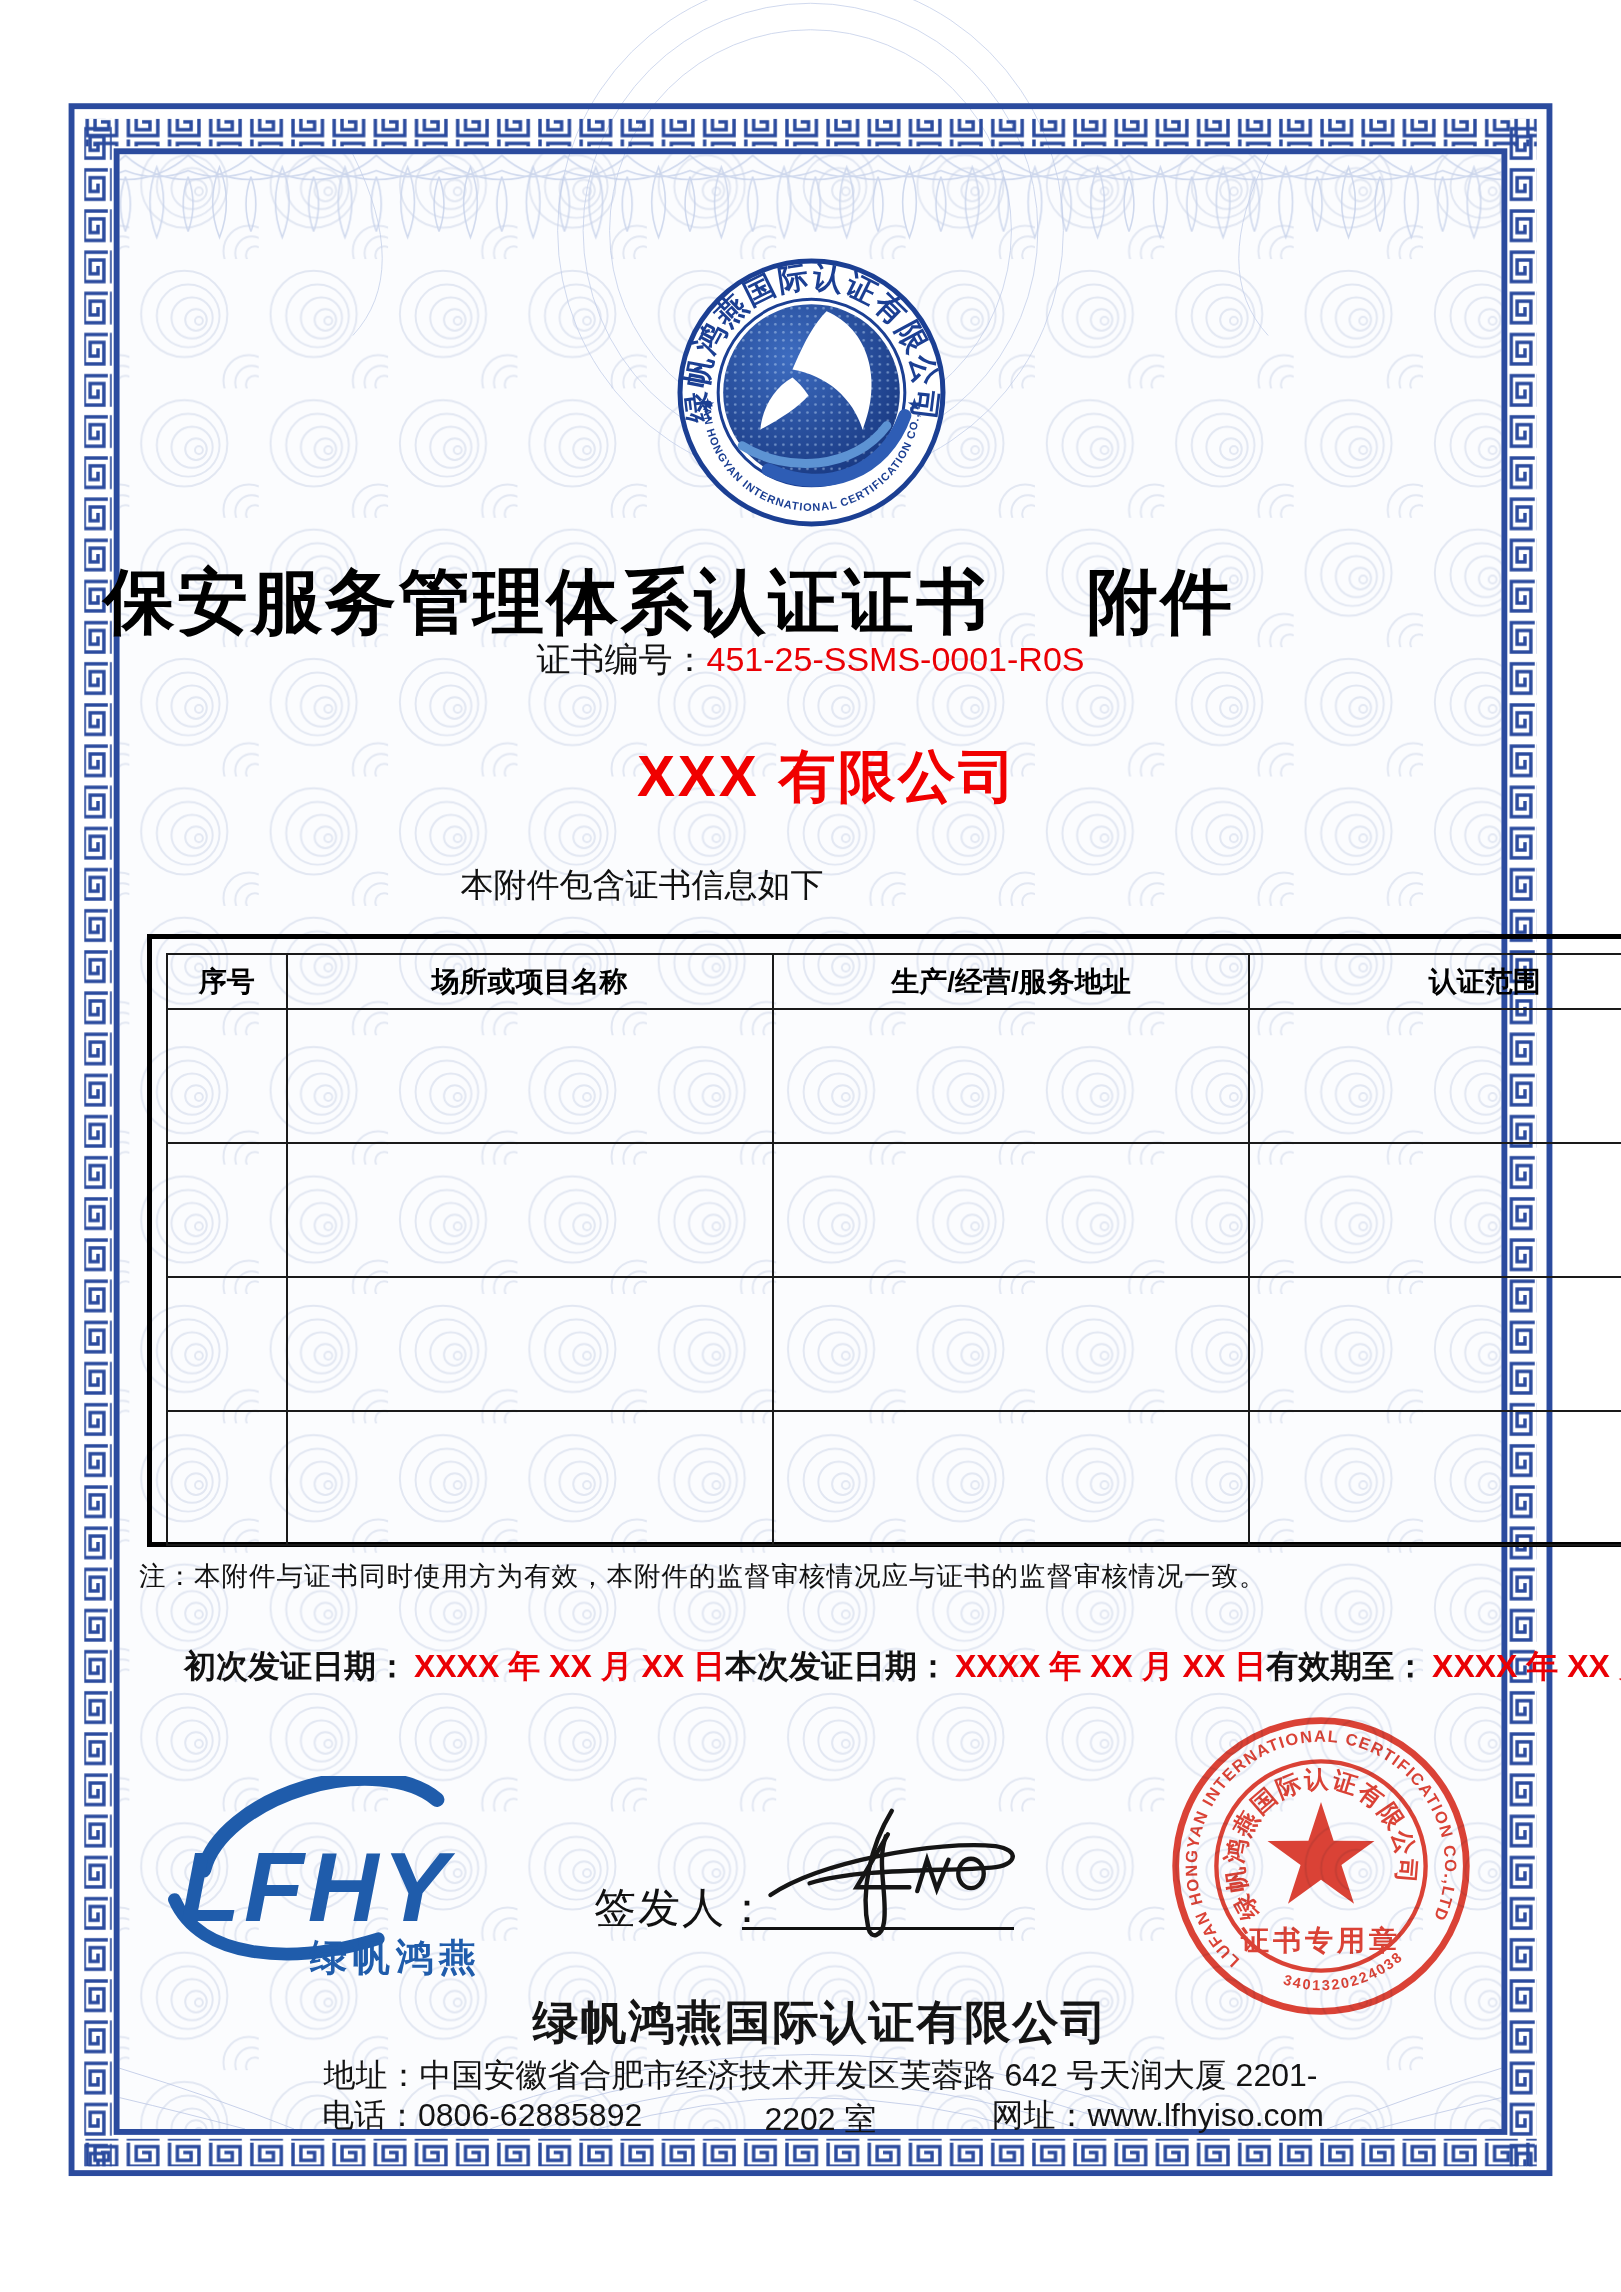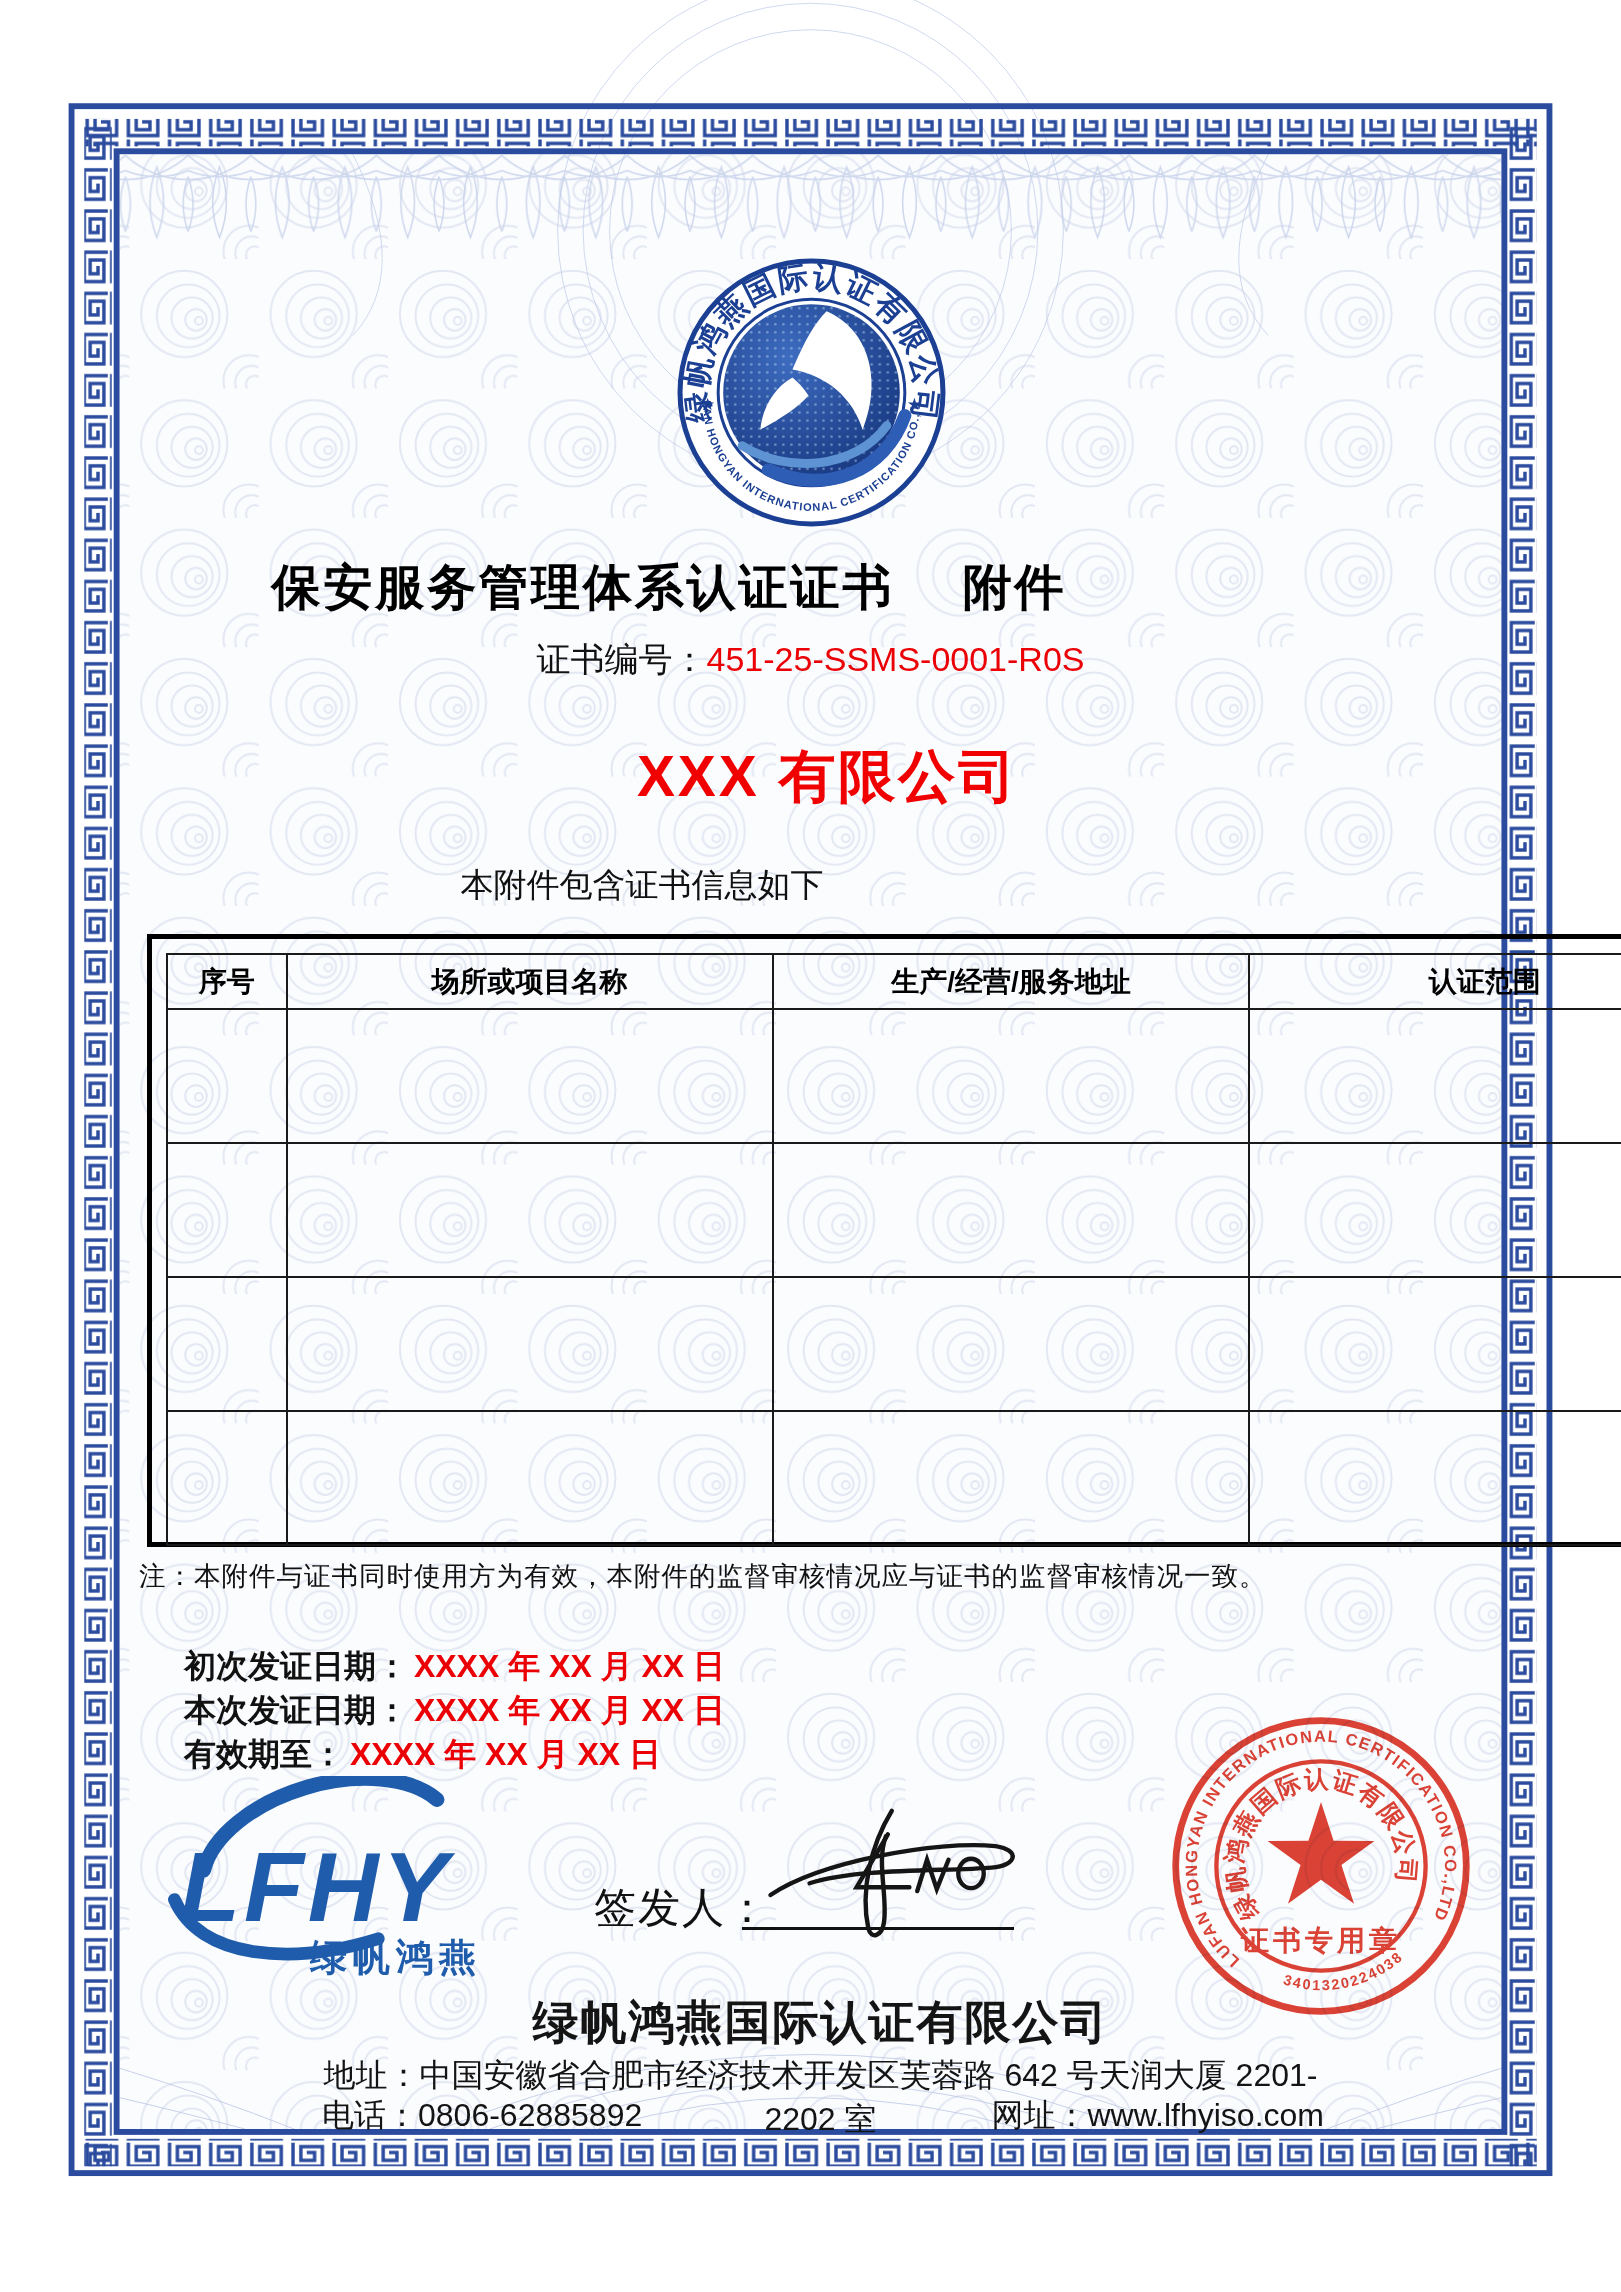--- a/index.html
+++ b/index.html
@@ -5,42 +5,42 @@
   * { margin:0; padding:0; box-sizing:border-box; }
   body { background:#ffffff; font-family:"Liberation Sans","DejaVu Sans",sans-serif; }
   .page { position:relative; width:1621px; height:2293px; background:#ffffff; overflow:hidden; margin:0 auto; }
   .bg-svg { position:absolute; left:0; top:0; }
 
   .abs { position:absolute; }
 
   .logo-badge { left:676px; top:257px; width:271px; height:271px; }
 
   .title { left:0; top:555px; width:1338px; text-align:center;
-           font-size:49px; font-weight:900; color:#000; letter-spacing:2.9px; }
+           font-size:71px; font-weight:900; color:#000; letter-spacing:2.9px; }
 
   .cert-line { left:0; top:637px; width:1621px; text-align:center; font-size:34px; color:#111; }
   .cert-line .num { color:#ea0005; }
 
   .company { left:0; top:739px; width:1621px; text-align:center;
              font-size:57px; font-weight:900; color:#f00000; letter-spacing:2.9px;padding-left:34px; }
 
   .intro { left:0; top:863px; width:1284px; text-align:center; font-size:33px; color:#111; }
 
   .table-outer { left:147px; top:934px; width:1593px; height:613px;
                  border:5.9px solid #000; padding:14px; }
   table.cert-table { width:100%; height:100%; border-collapse:collapse; table-layout:fixed; }
   .cert-table th, .cert-table td { border:2px solid #1a1a1a; }
   .cert-table th { font-size:28px; font-weight:700; color:#000; text-align:center; vertical-align:middle; }
   .cert-table thead tr { height:55px; }
   .cert-table tbody tr { height:134px; }
 
   .note { left:139px; top:1558px; width:1353px; font-size:26.5px; color:#111; letter-spacing:1px; }
 
   .dates { left:184px; top:1645px; width:1294px; display:flex; justify-content:space-between;
-           font-size:32px; font-weight:700; color:#111; white-space:nowrap;flex-direction:column; }
+           font-size:32px; font-weight:700; color:#111; white-space:nowrap; }
   .dates .red { color:#ea0005; }
   .dates .lbl { margin-right:5.9px; }
 
   .lfhy-logo { left:145px; top:1776px; width:345px; height:201px; }
 
   .sign-label { left:594px; top:1880px; font-size:42px; color:#111; letter-spacing:2px; }
   .sign-line { left:742px; top:1927px; width:272px; height:0; border-bottom:3.9px solid #111; }
   .signature { left:743px; top:1805px; width:278px; height:135px; }
 
   .stamp { left:1166px; top:1711px; width:310px; height:310px; mix-blend-mode:multiply; opacity:.95; }

